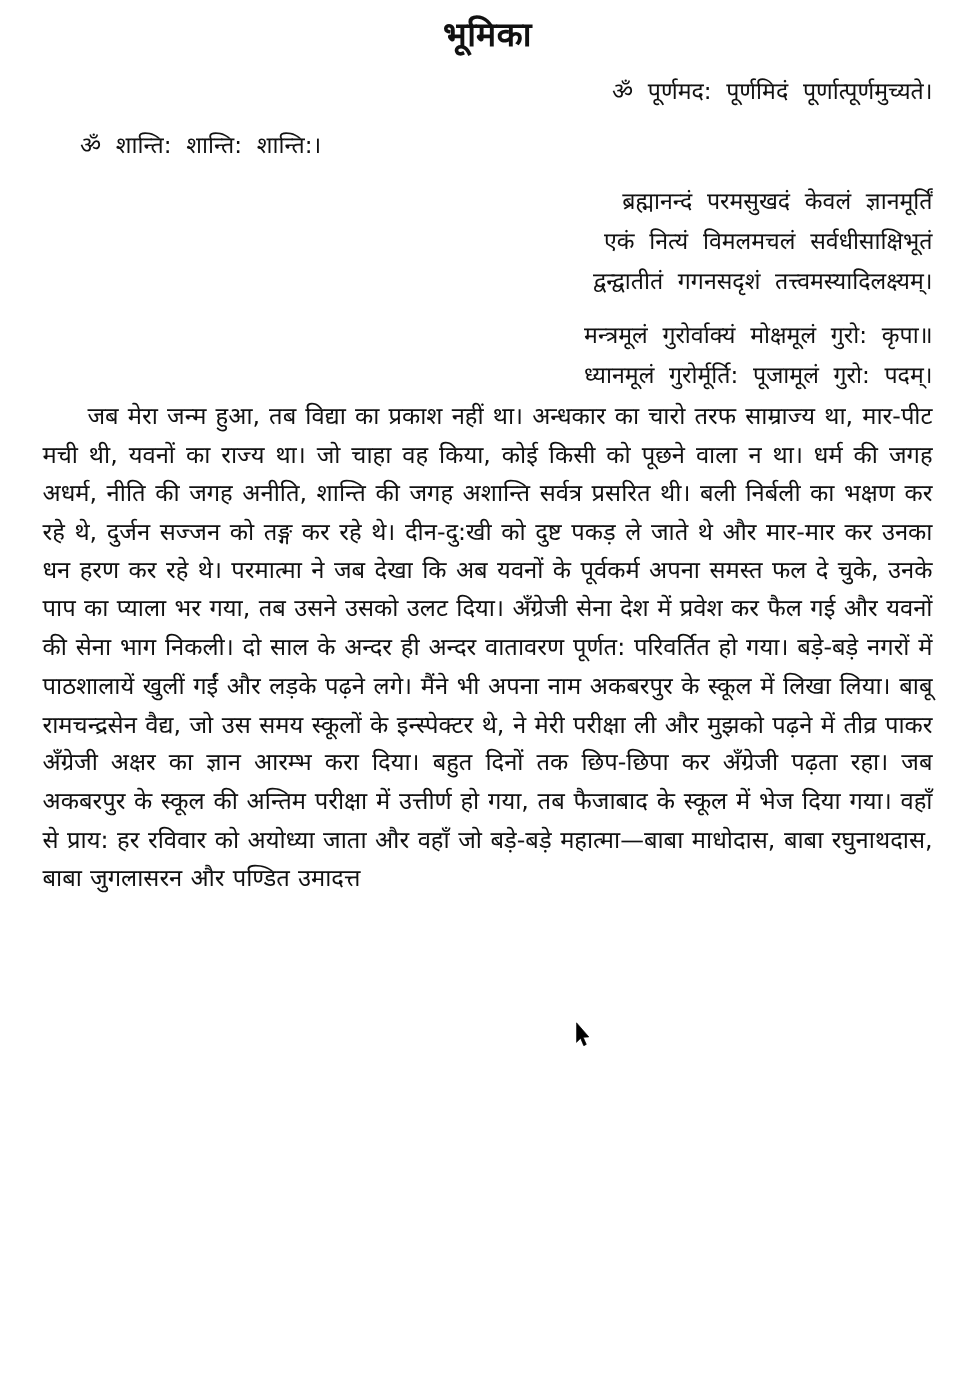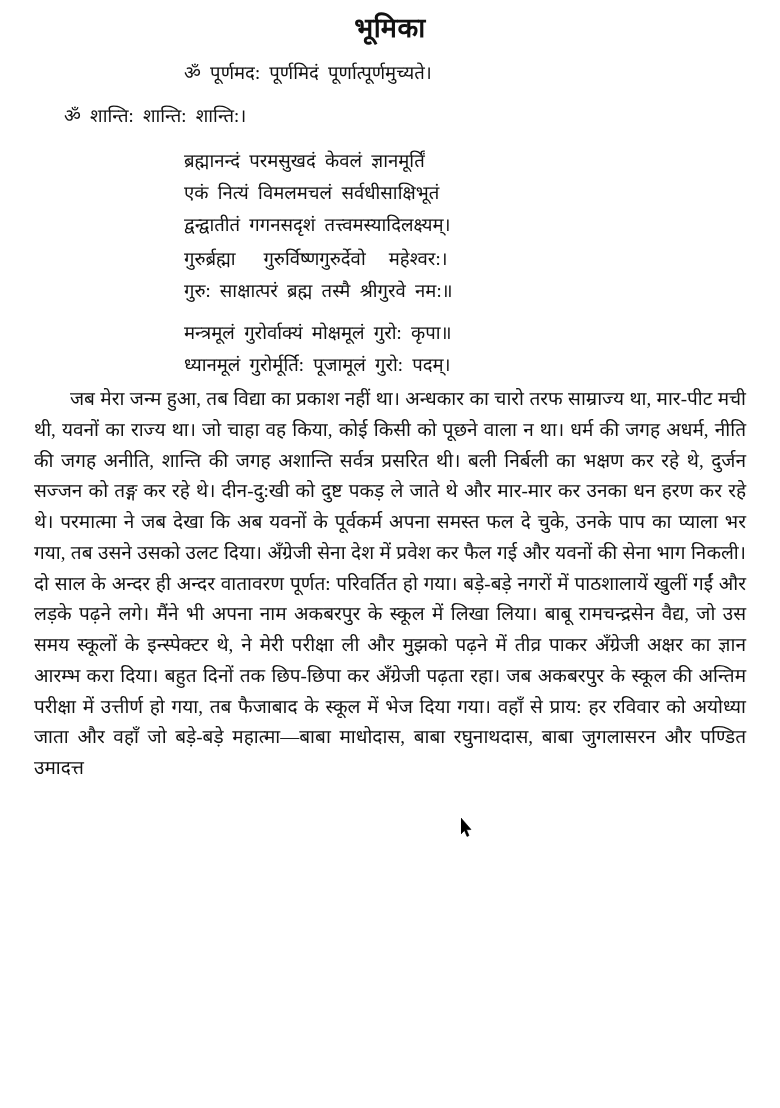--- a/index.html
+++ b/index.html
@@ -13,32 +13,32 @@
     font-family: "DejaVu Sans", sans-serif;
     color: #111111;
     overflow: hidden;
   }
   .page {
     position: relative;
     width: 780px;
     height: 877px;
     box-sizing: border-box;
     padding: 10px 34px 0 34px;
-    font-family: Liberation Serif, serif;
   }
   .page-title {
     text-align: center;
     font-size: 27px;
     font-weight: 700;
     letter-spacing: 0.5px;
     margin: 4px 0 14px 0;
     line-height: 1.1;
   }
   .verse-block {
     margin: 0 0 2px 0;
+    text-align: right;
   }
   .verse-line {
     font-size: 18.5px;
     line-height: 1.72;
     white-space: pre;
   }
   .indent-1 { padding-left: 150px; }
   .indent-2 { padding-left: 150px; }
   .indent-3 { padding-left: 30px; }
   .indent-4 { padding-left: 150px; }
@@ -83,24 +83,20 @@
   <div class="verse-line indent-3">ॐ  शान्ति:  शान्ति:  शान्ति:।</div>
 
   <div class="gap-med"></div>
 
   <div class="verse-block">
     <div class="verse-line indent-4">ब्रह्मानन्दं  परमसुखदं  केवलं  ज्ञानमूर्तिं</div>
     <div class="verse-line indent-4">एकं  नित्यं  विमलमचलं  सर्वधीसाक्षिभूतं</div>
     <div class="verse-line indent-4">द्वन्द्वातीतं  गगनसदृशं  तत्त्वमस्यादिलक्ष्यम्।</div>
   </div>
 
-  <div class="verse-block">
-    <div class="verse-line indent-4">गुरुर्ब्रह्मा      गुरुर्विष्णगुरुर्देवो     महेश्वर:।</div>
-    <div class="verse-line indent-4">गुरु:  साक्षात्परं  ब्रह्म  तस्मै  श्रीगुरवे  नम:॥</div>
-  </div>
 
   <div class="gap-small"></div>
 
   <div class="verse-block">
     <div class="verse-line indent-5">मन्त्रमूलं  गुरोर्वाक्यं  मोक्षमूलं  गुरो:  कृपा॥</div>
     <div class="verse-line indent-5">ध्यानमूलं  गुरोर्मूर्ति:  पूजामूलं  गुरो:  पदम्।</div>
   </div>
 
   <div class="body-text">
     <p>जब मेरा जन्म हुआ, तब विद्या का प्रकाश नहीं था। अन्धकार का चारो तरफ साम्राज्य था, मार-पीट मची थी, यवनों का राज्य था। जो चाहा वह किया, कोई किसी को पूछने वाला न था। धर्म की जगह अधर्म, नीति की जगह अनीति, शान्ति की जगह अशान्ति सर्वत्र प्रसरित थी। बली निर्बली का भक्षण कर रहे थे, दुर्जन सज्जन को तङ्ग कर रहे थे। दीन-दु:खी को दुष्ट पकड़ ले जाते थे और मार-मार कर उनका धन हरण कर रहे थे। परमात्मा ने जब देखा कि अब यवनों के पूर्वकर्म अपना समस्त फल दे चुके, उनके पाप का प्याला भर गया, तब उसने उसको उलट दिया। अँग्रेजी सेना देश में प्रवेश कर फैल गई और यवनों की सेना भाग निकली। दो साल के अन्दर ही अन्दर वातावरण पूर्णत: परिवर्तित हो गया। बड़े-बड़े नगरों में पाठशालायें खुलीं गईं और लड़के पढ़ने लगे। मैंने भी अपना नाम अकबरपुर के स्कूल में लिखा लिया। बाबू रामचन्द्रसेन वैद्य, जो उस समय स्कूलों के इन्स्पेक्टर थे, ने मेरी परीक्षा ली और मुझको पढ़ने में तीव्र पाकर अँग्रेजी अक्षर का ज्ञान आरम्भ करा दिया। बहुत दिनों तक छिप-छिपा कर अँग्रेजी पढ़ता रहा। जब अकबरपुर के स्कूल की अन्तिम परीक्षा में उत्तीर्ण हो गया, तब फैजाबाद के स्कूल में भेज दिया गया। वहाँ से प्राय: हर रविवार को अयोध्या जाता और वहाँ जो बड़े-बड़े महात्मा—बाबा माधोदास, बाबा रघुनाथदास, बाबा जुगलासरन और पण्डित उमादत्त</p>

